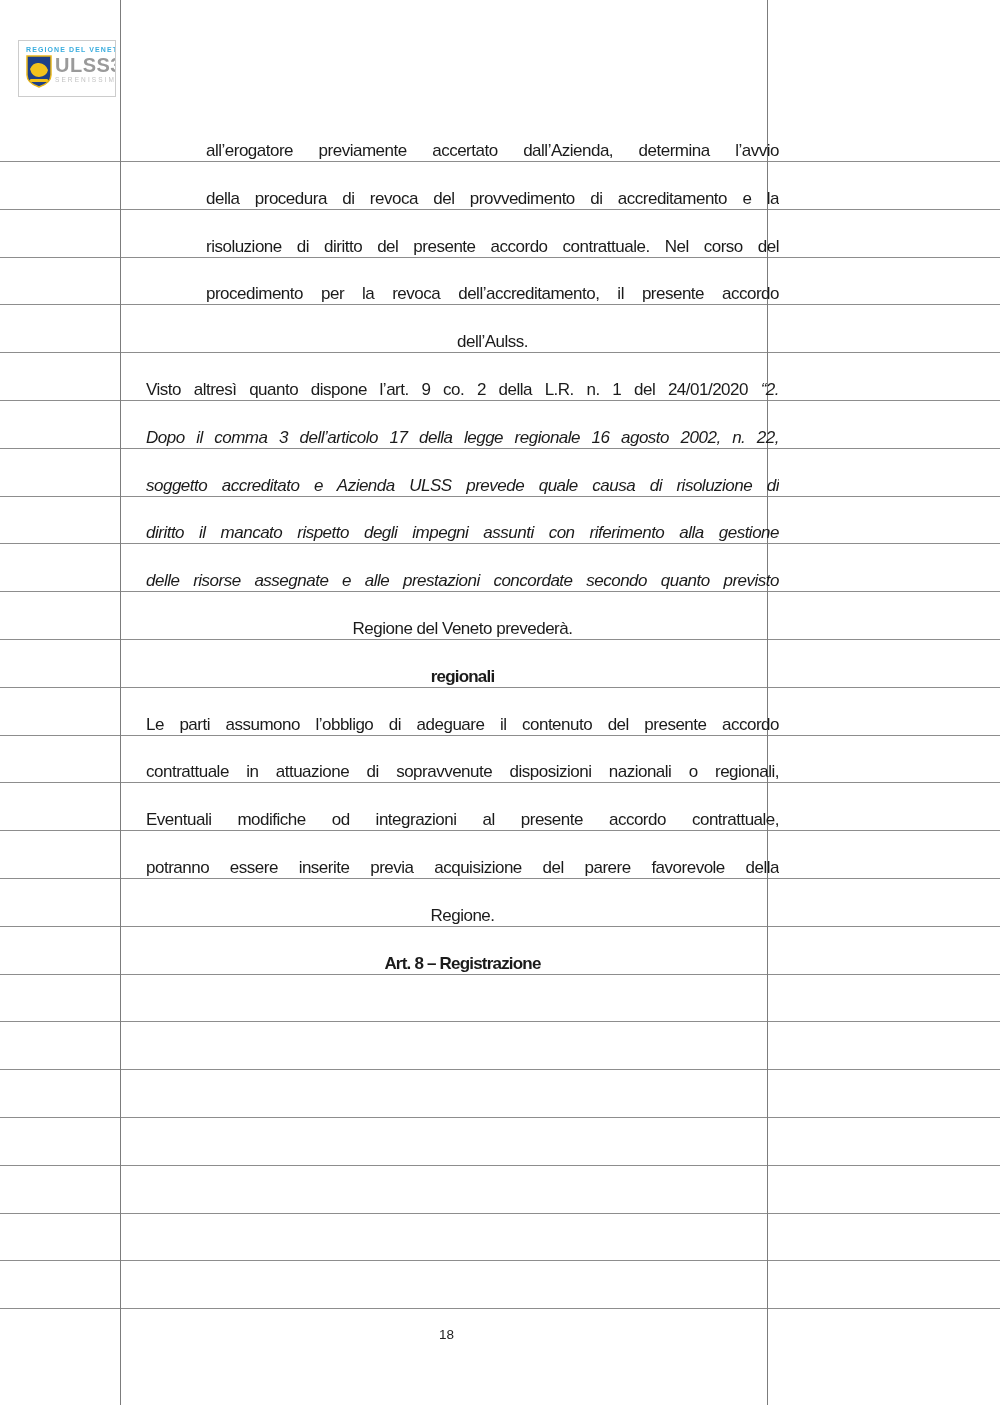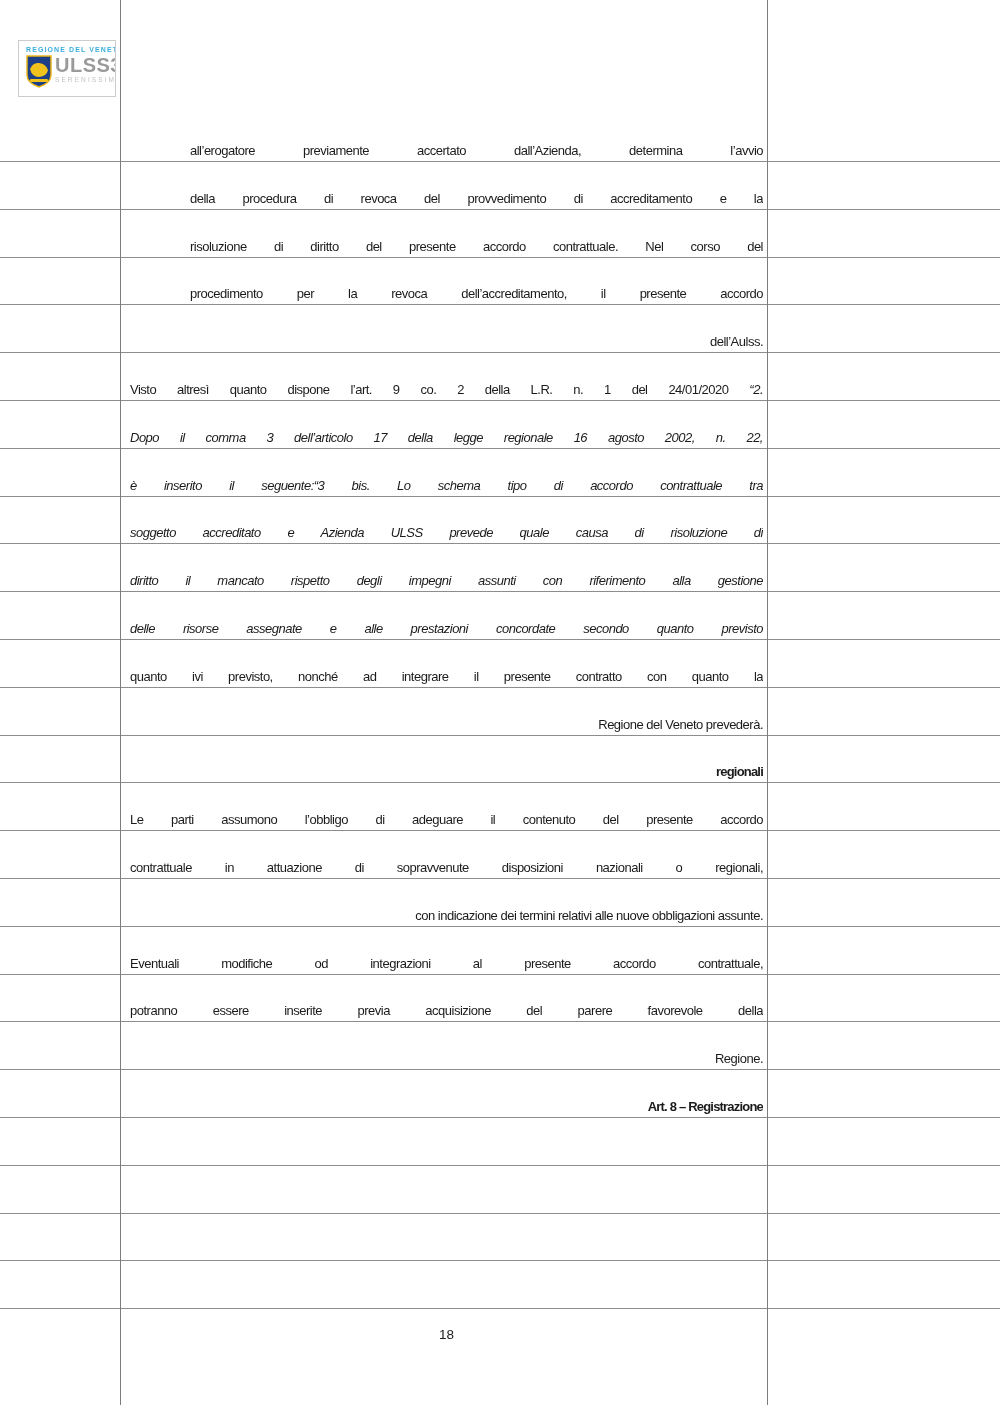--- a/index.html
+++ b/index.html
@@ -61,28 +61,28 @@
   }
   .logo-subtitle {
     font-size: 6.5px; color: #c2c2c2;
     letter-spacing: 2.1px; margin-top: 1px;
     white-space: nowrap;
   }
 
   
   .text-block {
     position: absolute;
-    left: 130px; top: 127px;
+    left: 146px; top: 127px;
     width: 633px;
-    font-size: 13px;
+    font-size: 17px;
     line-height: 47.8px;
     letter-spacing: -0.5px;
     z-index: 2;
   }
-  .text-line { height: 47.8px; overflow: hidden; text-align: right; }
+  .text-line { height: 47.8px; overflow: hidden; text-align: center; }
   .text-line.justify { text-align: justify; text-align-last: justify; }
   .text-line.indent  { padding-left: 60px; box-sizing: border-box; }
   .text-line.bold    { font-weight: bold; letter-spacing: -0.8px; }
   .italic { font-style: italic; }
 
   .page-number {
     position: absolute;
     left: 130px; top: 1327px;
     width: 633px;
     text-align: center;
@@ -119,30 +119,27 @@
   </div>
 
   <div class="text-block">
       <div class="text-line indent justify"><span>all’erogatore previamente accertato dall’Azienda, determina l’avvio</span></div>
       <div class="text-line indent justify"><span>della procedura di revoca del provvedimento di accreditamento e la</span></div>
       <div class="text-line indent justify"><span>risoluzione di diritto del presente accordo contrattuale. Nel corso del</span></div>
       <div class="text-line indent justify"><span>procedimento per la revoca dell’accreditamento, il presente accordo</span></div>
       <div class="text-line indent"><span>dell’Aulss.</span></div>
       <div class="text-line justify"><span>Visto altresì quanto dispone l’art. 9 co. 2 della L.R. n. 1 del 24/01/2020 </span><span class="italic">“2.</span></div>
       <div class="text-line justify"><span class="italic">Dopo il comma 3 dell’articolo 17 della legge regionale 16 agosto 2002, n. 22,</span></div>
-      <div class="text-line justify"><span class="italic">è inserito il seguente:“3 bis. Lo schema tipo di accordo contrattuale tra</span></div>
       <div class="text-line justify"><span class="italic">soggetto accreditato e Azienda ULSS prevede quale causa di risoluzione di</span></div>
       <div class="text-line justify"><span class="italic">diritto il mancato rispetto degli impegni assunti con riferimento alla gestione</span></div>
       <div class="text-line justify"><span class="italic">delle risorse assegnate e alle prestazioni concordate secondo quanto previsto</span></div>
-      <div class="text-line justify"><span>quanto ivi previsto, nonché ad integrare il presente contratto con quanto la</span></div>
       <div class="text-line"><span>Regione del Veneto prevederà.</span></div>
       <div class="text-line bold"><span>regionali</span></div>
       <div class="text-line justify"><span>Le parti assumono l’obbligo di adeguare il contenuto del presente accordo</span></div>
       <div class="text-line justify"><span>contrattuale in attuazione di sopravvenute disposizioni nazionali o regionali,</span></div>
-      <div class="text-line"><span>con indicazione dei termini relativi alle nuove obbligazioni assunte.</span></div>
       <div class="text-line justify"><span>Eventuali modifiche od integrazioni al presente accordo contrattuale,</span></div>
       <div class="text-line justify"><span>potranno essere inserite previa acquisizione del parere favorevole della</span></div>
       <div class="text-line"><span>Regione.</span></div>
       <div class="text-line bold"><span>Art. 8 – Registrazione</span></div>
     </div>
 
   <div class="page-number">18</div>
 
 </div>
 

